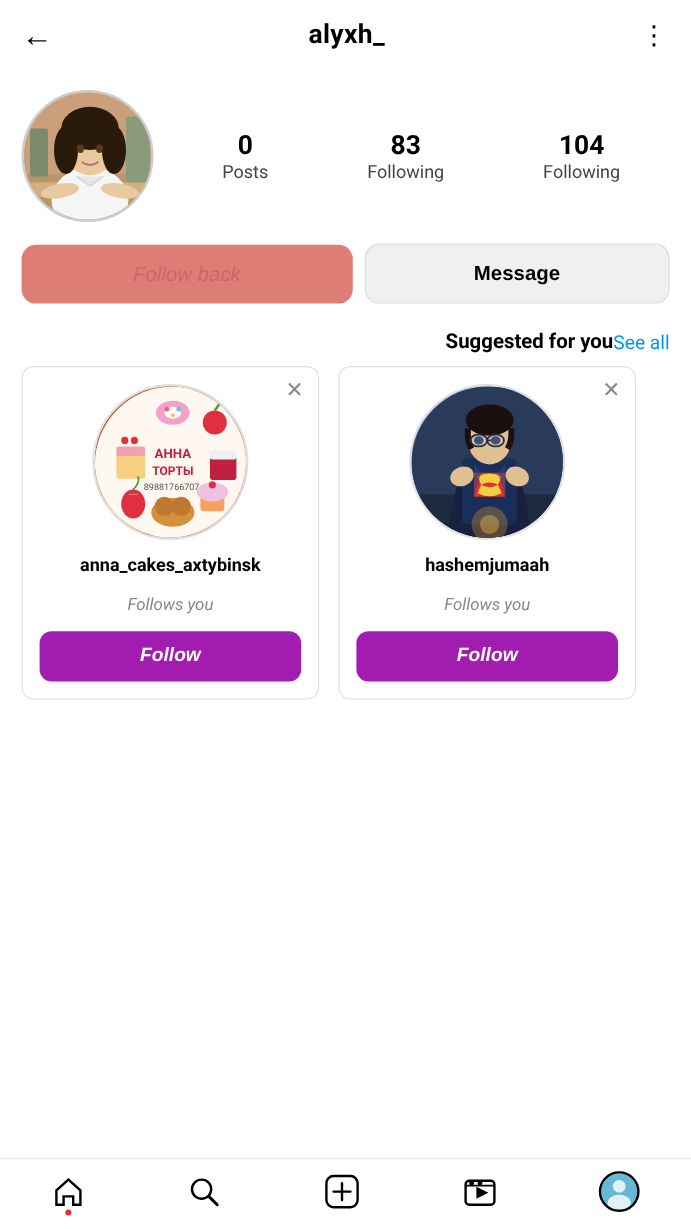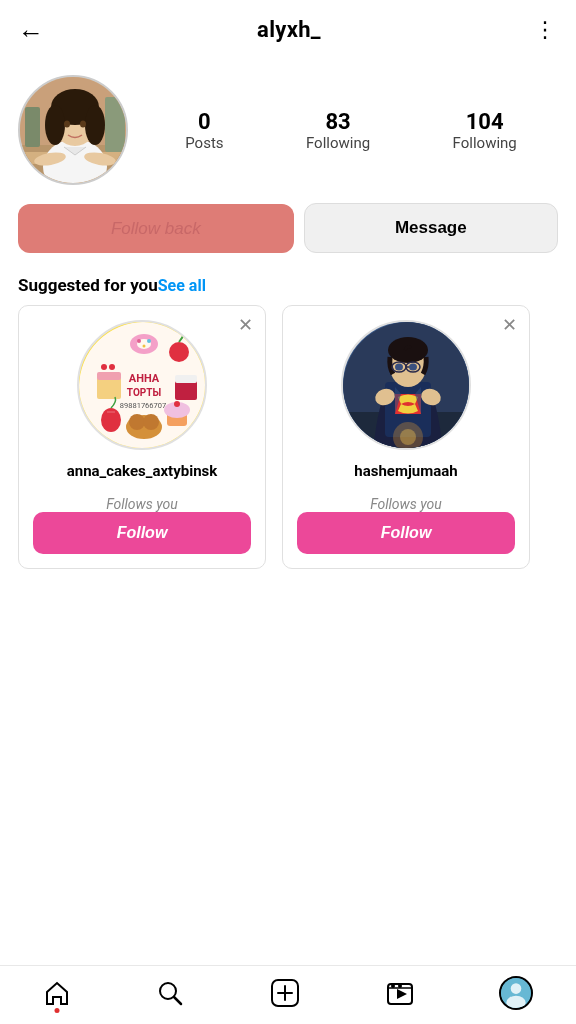--- a/index.html
+++ b/index.html
@@ -116,34 +116,34 @@
       font-size: 17px;
       font-weight: 600;
       color: #000;
       cursor: pointer;
       text-align: center;
     }
 
     
     .suggested-header {
       display: flex;
-      justify-content: flex-start;
+      justify-content: flex-end;
       align-items: center;
       padding: 10px 18px 10px 18px;
     }
     .suggested-title {
       font-size: 17px;
       font-weight: 700;
       color: #000;
     }
     .see-all-link {
       font-size: 16px;
       color: #0095f6;
       cursor: pointer;
-      font-weight: 700;
+      font-weight: 400;
     }
 
     
     .suggested-cards {
       display: flex;
       gap: 0;
       overflow-x: auto;
       padding: 0 10px 10px 10px;
       scrollbar-width: none;
     }
@@ -184,25 +184,26 @@
     .card-username {
       font-size: 15px;
       font-weight: 700;
       color: #000;
       margin-bottom: 16px;
       text-align: center;
     }
     .card-follows-you {
       font-size: 14px;
       color: #888;
+      margin-bottom: 14px;
       text-align: center;
       font-style: italic;
     }
     .btn-follow-card {
-      background: #ec4899;
+      background: #a21caf;
       color: #fff;
       border: none;
       border-radius: 10px;
       padding: 12px 0;
       width: 100%;
       font-size: 16px;
       font-weight: 600;
       cursor: pointer;
       font-style: italic;
     }
@@ -255,21 +256,21 @@
       height: 110px;
       border-radius: 50%;
       overflow: hidden;
       border: 2px solid #ccc;
       background: #d4b896;
       position: relative;
     }
 
     
     .cake-card-avatar {
-      background: #fde047;
+      background: #c2410c;
       position: relative;
     }
 
     
     .superman-card-avatar {
       background: #3a5a8a;
     }
 
     .spacer { height: 100px; }
   </style>

